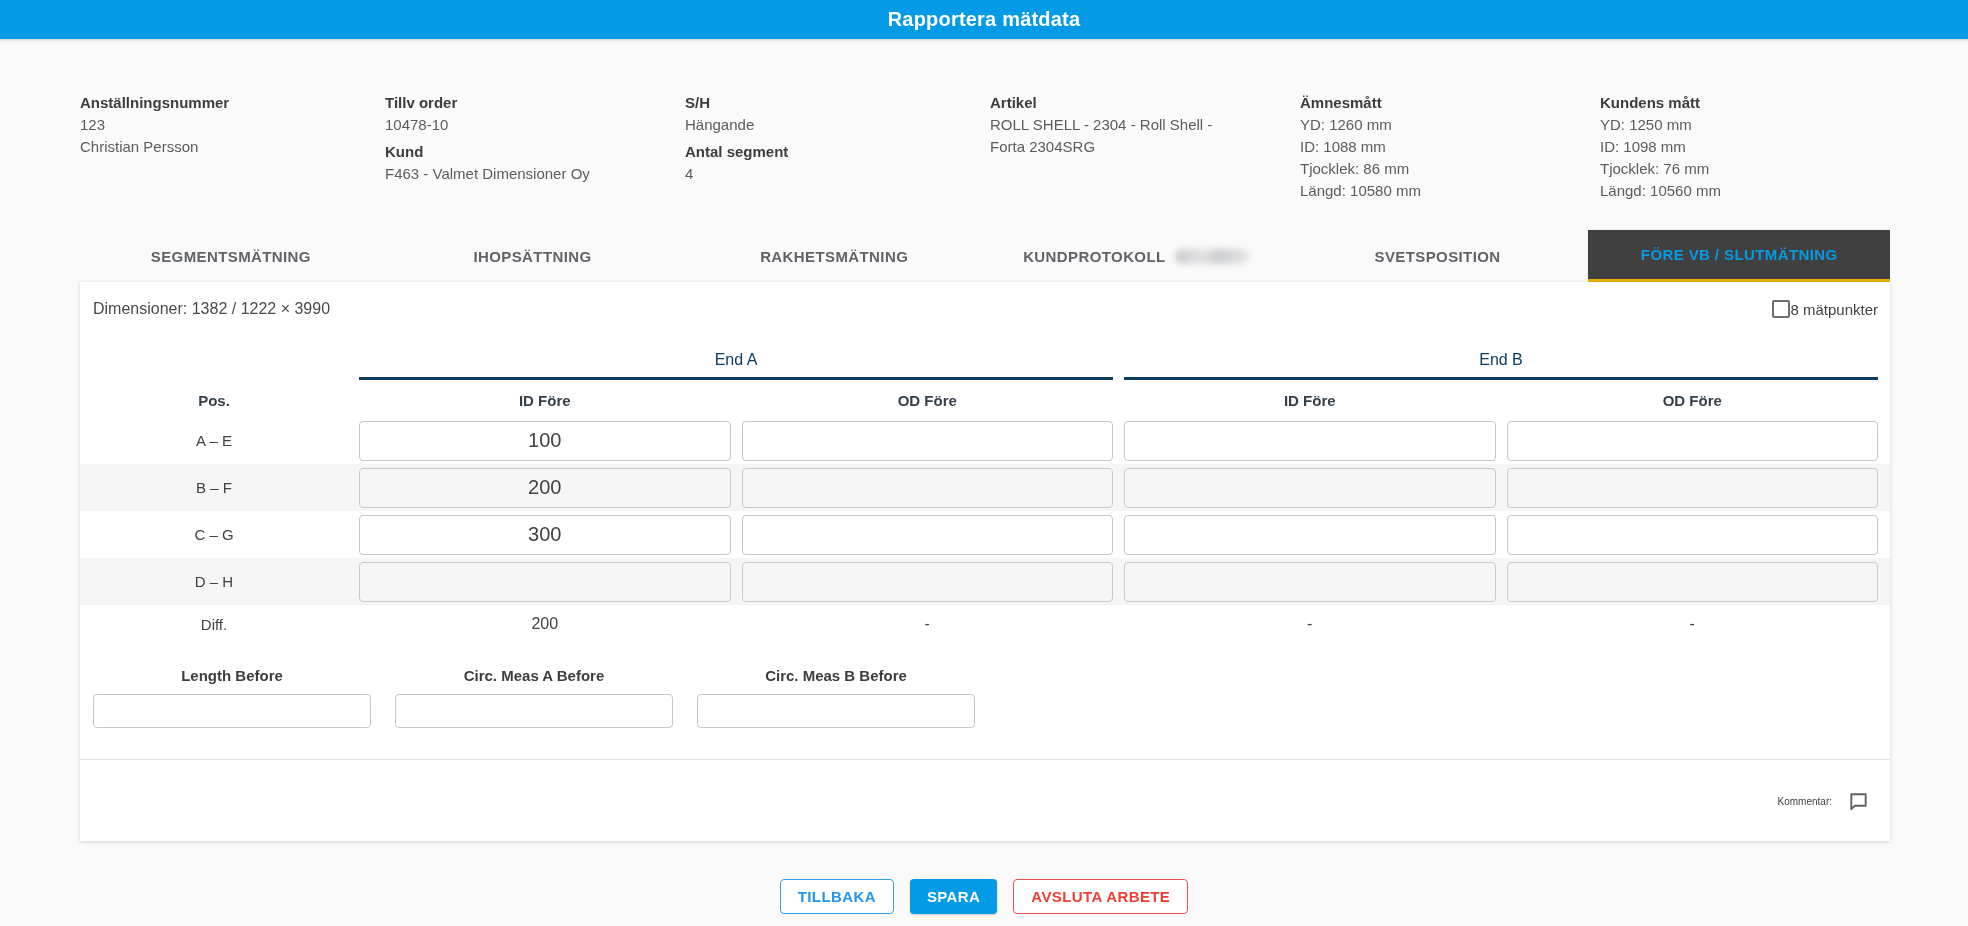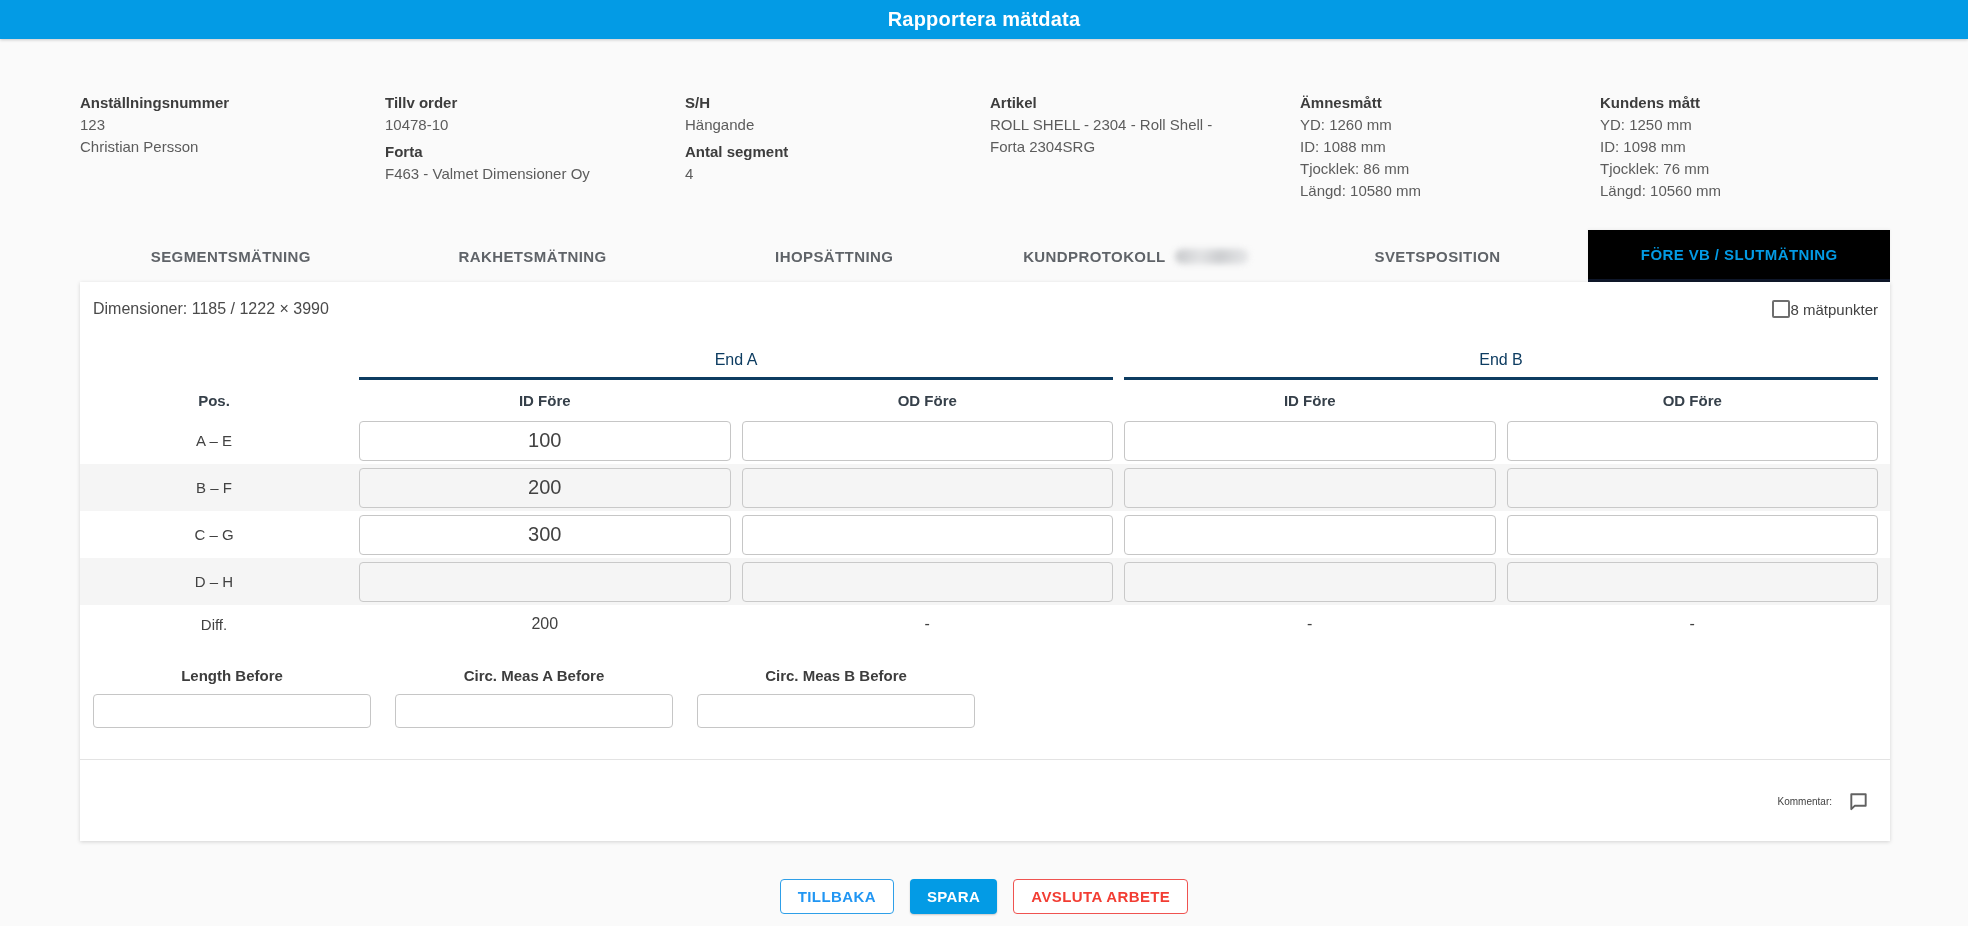--- a/index.html
+++ b/index.html
@@ -33,22 +33,22 @@
   .info-col.c6 { left:1600px; width:280px; }
 
   
   .tabbar { position:absolute; top:230px; left:80px; width:1810px; height:52px; display:flex; }
   .tab {
     flex:1; display:flex; align-items:center; justify-content:center;
     font-size:15px; font-weight:bold; letter-spacing:.4px; color:#5f6368; cursor:pointer;
     white-space:nowrap;
   }
   .tab.active {
-    background:#000000; color:#039be5;
-    border-bottom:3px solid #0f172a;
+    background:#404040; color:#039be5;
+    border-bottom:3px solid #eab308;
     box-shadow:0 -1px 3px rgba(0,0,0,.05);
   }
   .redacted {
     display:inline-block; width:74px; height:15px; margin-left:9px; border-radius:8px;
     background:linear-gradient(100deg,#b9bbbe 0%,#dcdddf 35%,#c0c2c5 60%,#e4e5e7 100%);
     filter:blur(3px); opacity:.8;
   }
 
   
   .card {
@@ -138,21 +138,21 @@
     <div class="info-line">123</div>
     <div class="info-line">Christian Persson</div>
   </div>
 </div>
 <div class="info-col c2">
   <div class="info-field">
     <div class="info-label">Tillv order</div>
     <div class="info-line">10478-10</div>
   </div>
   <div class="info-field">
-    <div class="info-label">Forta</div>
+    <div class="info-label">Kund</div>
     <div class="info-line">F463 - Valmet Dimensioner Oy</div>
   </div>
 </div>
 <div class="info-col c3">
   <div class="info-field">
     <div class="info-label">S/H</div>
     <div class="info-line">Hängande</div>
   </div>
   <div class="info-field">
     <div class="info-label">Antal segment</div>
@@ -182,41 +182,41 @@
     <div class="info-line">Tjocklek: 76 mm</div>
     <div class="info-line">Längd: 10560 mm</div>
   </div>
 </div>
 
 <div class="tabbar">
   <div class="tab">
     <span>SEGMENTSMÄTNING</span>
   </div>
   <div class="tab">
+    <span>IHOPSÄTTNING</span>
+  </div>
+  <div class="tab">
     <span>RAKHETSMÄTNING</span>
-  </div>
-  <div class="tab">
-    <span>IHOPSÄTTNING</span>
   </div>
   <div class="tab">
     <span>KUNDPROTOKOLL</span>
     <span class="redacted"></span>
   </div>
   <div class="tab">
     <span>SVETSPOSITION</span>
   </div>
   <div class="tab active">
     <span>FÖRE VB / SLUTMÄTNING</span>
   </div>
 </div>
 
 <div class="card">
 
   <div class="card-toprow">
-    <div class="dims">Dimensioner: 1185 / 1222 × 3990</div>
+    <div class="dims">Dimensioner: 1382 / 1222 × 3990</div>
     <div class="chk-wrap">
       <div class="chk-box"></div>
       <div class="chk-label">8 mätpunkter</div>
     </div>
   </div>
 
   <div class="mtable">
 
     <div class="trow grp-row">
       <div></div>

